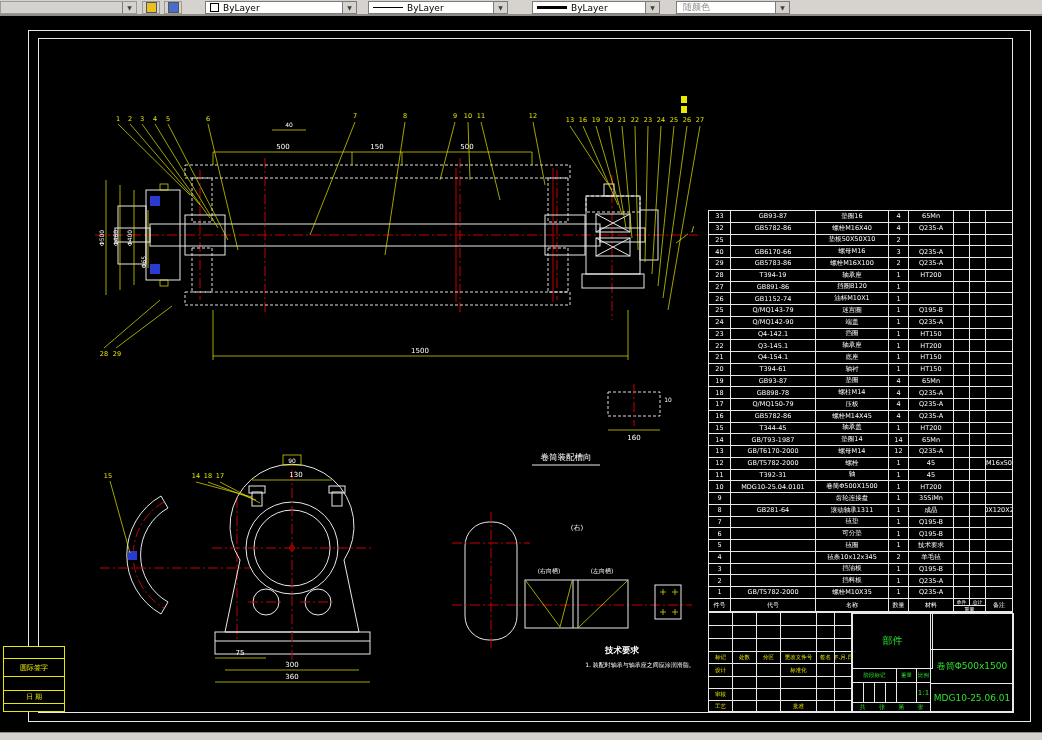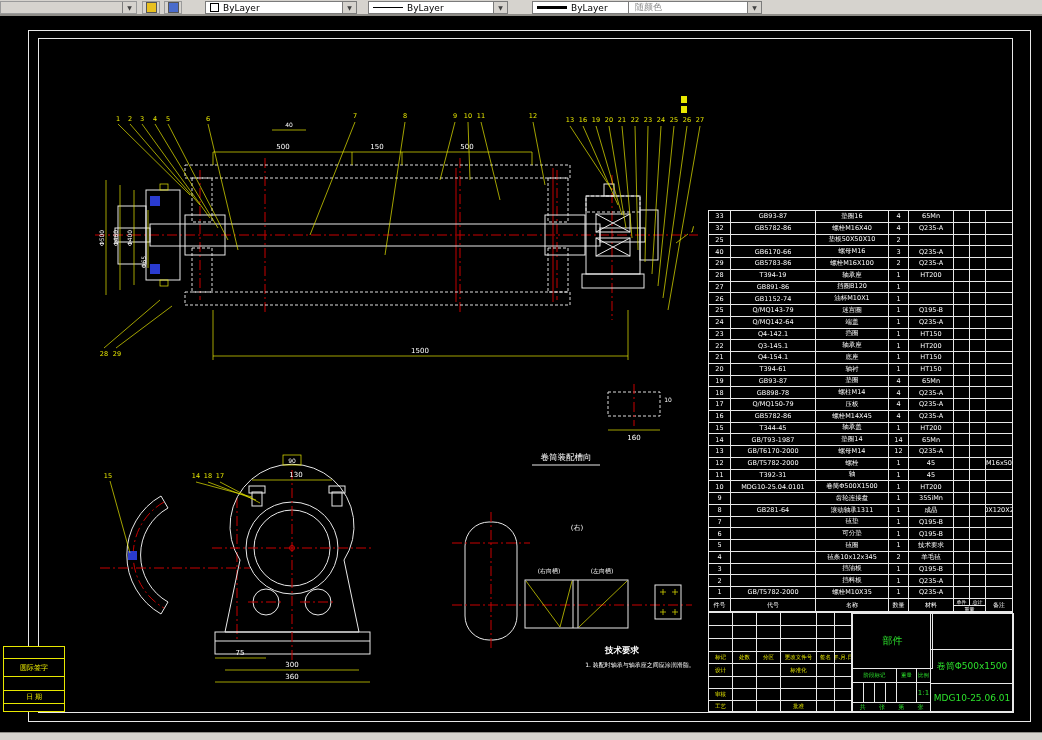--- a/index.html
+++ b/index.html
@@ -89,21 +89,21 @@
   <div class="combo" style="left:368px;width:140px;">
     <span class="linesample"></span>
     <span>ByLayer</span>
     <span class="arrowbtn">▼</span>
   </div>
   <div class="combo" style="left:532px;width:128px;">
     <span class="linesample thick"></span>
     <span>ByLayer</span>
     <span class="arrowbtn">▼</span>
   </div>
-  <div class="combo" style="left:628px;width:134px;gap:40px;">
+  <div class="combo" style="left:676px;width:114px;gap:40px;">
     <span class="grayed" style="margin-left:6px;">随颜色</span>
     <span class="arrowbtn grayed">▼</span>
   </div>
 </div>
 
 <svg width="1042" height="740" viewBox="0 0 1042 740">
   <defs>
     <pattern id="hatch" width="5" height="5" patternUnits="userSpaceOnUse" patternTransform="rotate(45)">
       <rect width="5" height="5" fill="#000"></rect>
       <line x1="0" y1="0" x2="0" y2="5" stroke="#2a3bd0" stroke-width="1.6"></line>
@@ -359,21 +359,21 @@
     <div class="pc"></div>
     <div class="pc">25</div>
     <div class="pc">Q/MQ143-79</div>
     <div class="pc">迷宫圈</div>
     <div class="pc">1</div>
     <div class="pc">Q195-B</div>
     <div class="pc"></div>
     <div class="pc"></div>
     <div class="pc"></div>
     <div class="pc">24</div>
-    <div class="pc">Q/MQ142-64</div>
+    <div class="pc">Q/MQ142-90</div>
     <div class="pc">端盖</div>
     <div class="pc">1</div>
     <div class="pc">Q235-A</div>
     <div class="pc"></div>
     <div class="pc"></div>
     <div class="pc"></div>
     <div class="pc">23</div>
     <div class="pc">Q4-142.1</div>
     <div class="pc">挡圈</div>
     <div class="pc">1</div>

